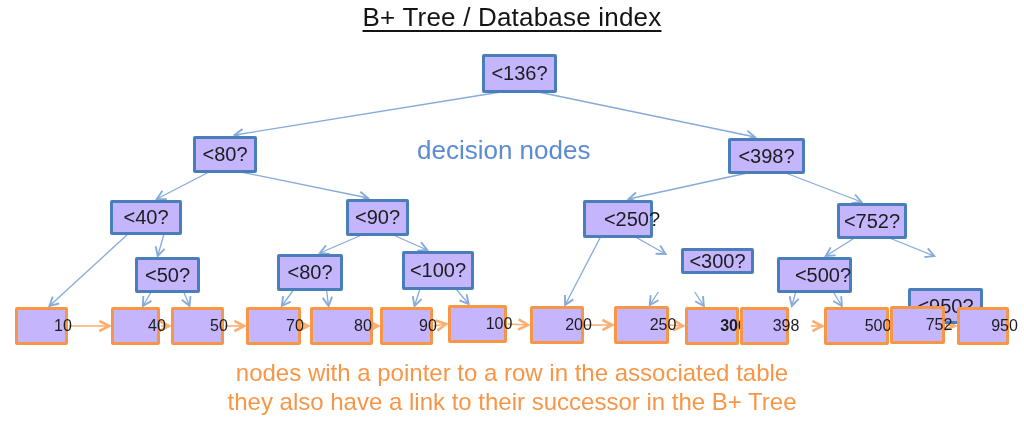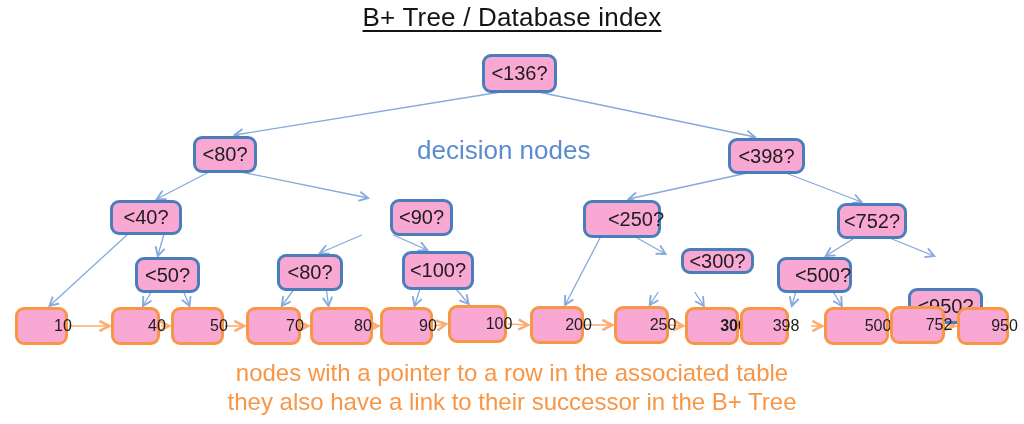--- a/index.html
+++ b/index.html
@@ -29,22 +29,22 @@
     width: 1024px;
     height: 424px;
     pointer-events: none;
   }
   .node {
     position: absolute;
     box-sizing: border-box;
     display: flex;
     align-items: center;
     justify-content: center;
-    background: #f9a8d4;
-    border-radius: 9px;
+    background: #c4b5fd;
+    border-radius: 2px;
     color: #1d1d1d;
   }
   .decision {
     border: 3px solid var(--decision-border, #4a7ebb);
     font-size: 20px;
   }
   .leaf {
     border: 3px solid var(--leaf-border, #f79646);
     font-size: 16px;
     padding-left: 43px;
@@ -120,22 +120,22 @@
       <line x1="740" y1="326" x2="756" y2="326" stroke="#fbae71" stroke-width="1.6" marker-end="url(#arrowOrange)"></line>
       <line x1="811" y1="326" x2="822" y2="326" stroke="#fbae71" stroke-width="1.6" marker-end="url(#arrowOrange)"></line>
       <line x1="876" y1="326" x2="888" y2="325" stroke="#fbae71" stroke-width="1.6" marker-end="url(#arrowOrange)"></line>
       <line x1="946" y1="325" x2="955" y2="326" stroke="#fbae71" stroke-width="1.6" marker-end="url(#arrowOrange)"></line>
     </svg>
   <div id="nodes">
       <div class="node decision" style="left: 482px; top: 54px; width: 75px; height: 39px;">&lt;136?</div>
       <div class="node decision" style="left: 193px; top: 136px; width: 64px; height: 37px;">&lt;80?</div>
       <div class="node decision" style="left: 728px; top: 138px; width: 77px; height: 36px;">&lt;398?</div>
       <div class="node decision" style="left: 110px; top: 200px; width: 72px; height: 35px;">&lt;40?</div>
-      <div class="node decision" style="left: 346px; top: 199px; width: 63px; height: 37px; margin-left: 44px;">&lt;90?</div>
-      <div class="node decision" style="left: 583px; top: 200px; width: 78px; height: 38px; padding-left: 28px;">&lt;250?</div>
+      <div class="node decision" style="left: 346px; top: 199px; width: 63px; height: 37px;">&lt;90?</div>
+      <div class="node decision" style="left: 583px; top: 200px; width: 70px; height: 38px; padding-left: 28px;">&lt;250?</div>
       <div class="node decision" style="left: 837px; top: 203px; width: 70px; height: 36px;">&lt;752?</div>
       <div class="node decision" style="left: 135px; top: 257px; width: 65px; height: 36px;">&lt;50?</div>
       <div class="node decision" style="left: 277px; top: 254px; width: 66px; height: 37px;">&lt;80?</div>
       <div class="node decision" style="left: 402px; top: 251px; width: 72px; height: 39px;">&lt;100?</div>
       <div class="node decision" style="left: 640px; top: 248px; width: 73px; height: 26px; margin-left: 41px;">&lt;300?</div>
       <div class="node decision" style="left: 777px; top: 257px; width: 75px; height: 36px; padding-left: 17px;">&lt;500?</div>
       <div class="node decision" style="left: 908px; top: 257px; width: 75px; height: 36px; margin-top: 31px;">&lt;950?</div>
       <div class="node leaf" style="left: 15px; top: 307px; width: 53px; height: 38px;">10</div>
       <div class="node leaf" style="left: 111px; top: 307px; width: 49px; height: 38px;">40</div>
       <div class="node leaf" style="left: 171px; top: 307px; width: 53px; height: 38px;">50</div>

